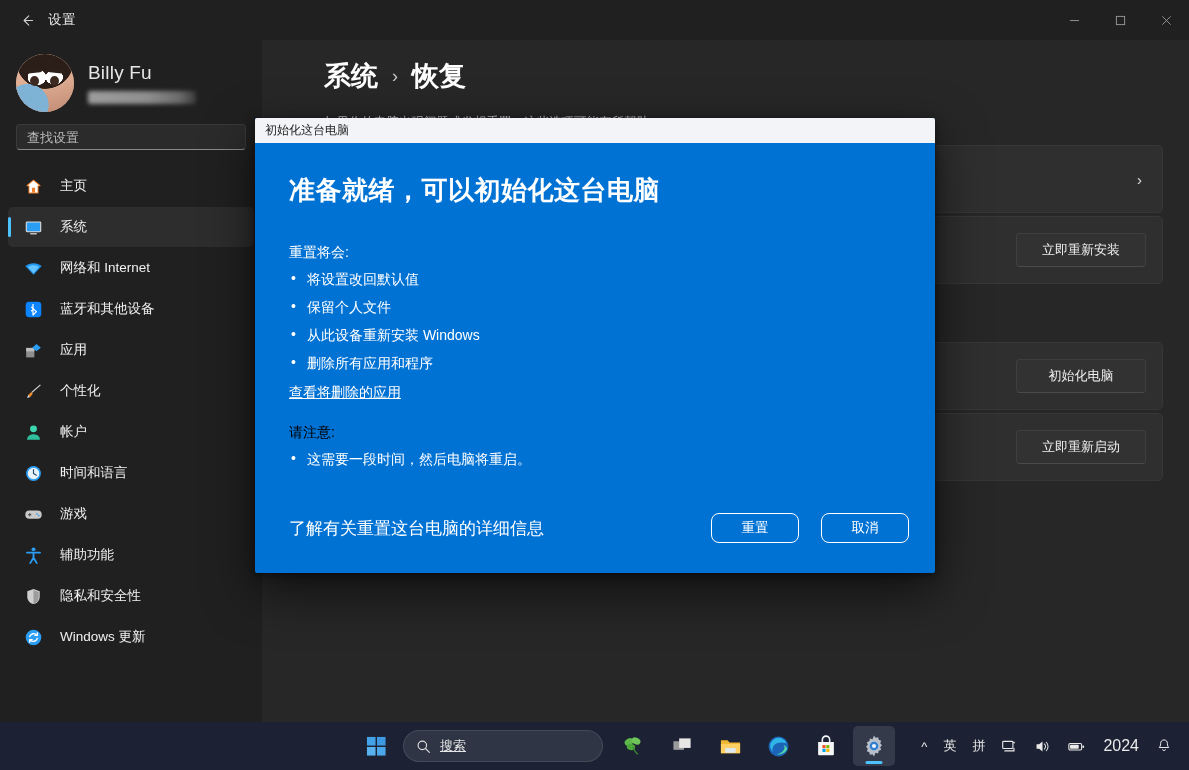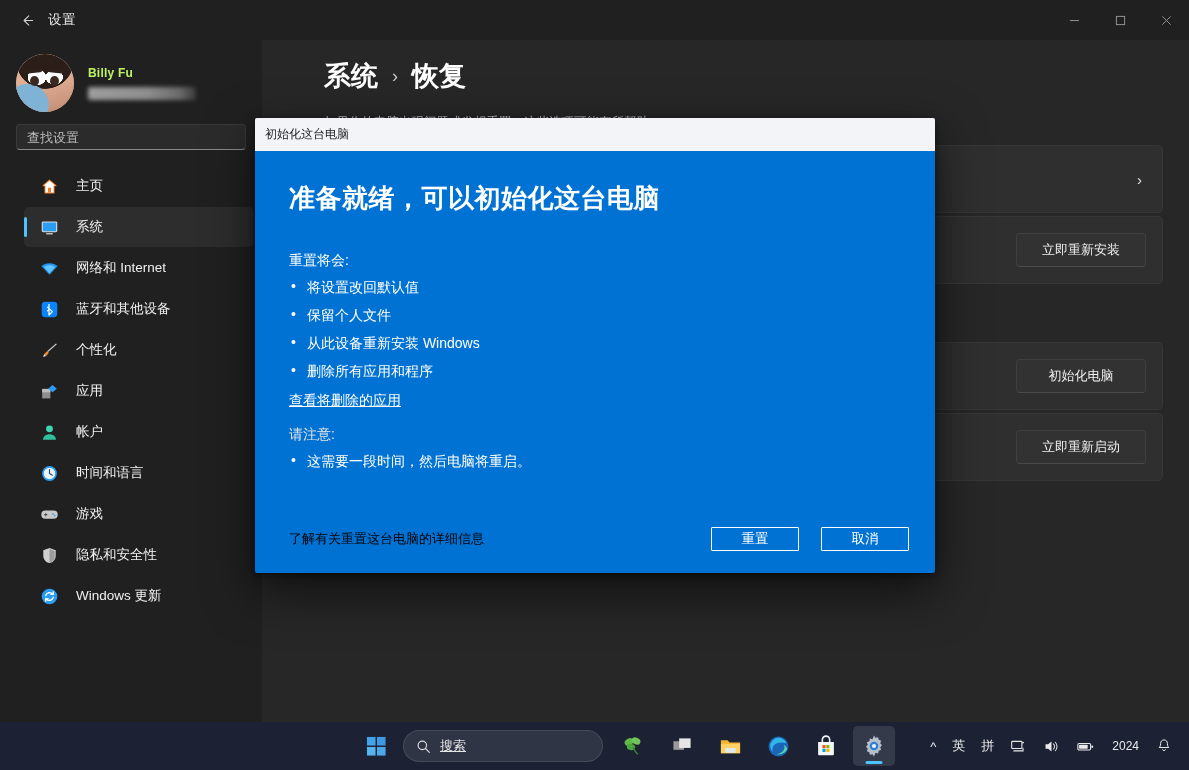--- a/index.html
+++ b/index.html
@@ -104,23 +104,23 @@
     width: 16px; height: 4px;
     border-radius: 3px;
     background: #2e1f19;
     top: 15px;
   }
   .avatar .browL { left: 10px; transform: rotate(-6deg); }
   .avatar .browR { left: 32px; transform: rotate(6deg); }
 
   .profile-text { margin-left: 14px; }
   .profile-name {
-    font-size: 12px;
-    color: #bef264;
-    font-weight: 700;
+    font-size: 19px;
+    color: #e5e5e5;
+    font-weight: 400;
     letter-spacing: 0.2px;
   }
   .profile-email {
     margin-top: 7px;
     width: 108px; height: 13px;
     border-radius: 2px;
     background: linear-gradient(90deg, #9d9d9d 0%, #8e8e8e 55%, #6a6a6a 85%, #3a3a3a 100%);
     filter: blur(2.2px);
   }
 
@@ -140,21 +140,21 @@
     background: transparent;
     border: none;
     outline: none;
     color: #e0e0e0;
     font-size: 13px;
     width: 100%;
     font-family: inherit;
   }
   .search-box input::placeholder { color: #bcbcbc; }
 
-  .nav { margin-top: 12px; margin-left: 16px; }
+  .nav { margin-top: 12px; }
   .nav-item {
     position: relative;
     display: flex;
     align-items: center;
     height: 40px;
     margin: 0 8px 1px 8px;
     padding-left: 14px;
     border-radius: 5px;
     cursor: pointer;
   }
@@ -259,21 +259,21 @@
   }
   .dialog {
     position: absolute;
     left: 255px; top: 118px;
     width: 680px; height: 455px;
     background: #0072d4;
     border-radius: 2px;
     overflow: hidden;
   }
   .dialog-titlebar {
-    height: 33px;
+    height: 25px;
     background: #f2f4f7;
     display: flex;
     align-items: center;
     padding-left: 10px;
   }
   .dialog-titlebar .dtitle {
     font-size: 12px;
     color: #1b1b1b;
   }
   .dialog-body {
@@ -313,45 +313,45 @@
   }
   .dlg-link {
     display: inline-block;
     font-size: 14px;
     color: #ffffff;
     text-decoration: underline;
     cursor: pointer;
     margin-top: 2px;
   }
   .dlg-note-label {
-    margin-top: 16px;
+    margin-top: 22px;
     font-size: 14px;
-    color: #e5e5e5;
+    color: #000000;
   }
   .dlg-footer {
     position: absolute;
     left: 34px; right: 26px;
     bottom: 28px;
     display: flex;
     align-items: center;
     justify-content: space-between;
   }
   .dlg-footer-link {
-    font-size: 13px;
-    color: #000000;
+    font-size: 17px;
+    color: #ffffff;
     text-decoration: none;
     cursor: pointer;
   }
   .dlg-buttons { display: flex; gap: 22px; }
   .dlg-btn {
     min-width: 88px;
-    height: 24px;
+    height: 30px;
     background: transparent;
     border: 1px solid #ffffff;
-    border-radius: 1px;
+    border-radius: 8px;
     color: #ffffff;
     font-size: 13.5px;
     cursor: pointer;
     font-family: inherit;
   }
 
   
   .taskbar {
     position: absolute;
     left: 0; bottom: 0;
@@ -407,21 +407,21 @@
   .tray-btn {
     height: 34px;
     padding: 0 7px;
     display: flex; align-items: center; justify-content: center;
     border-radius: 4px;
     color: #e9e9e9;
     font-size: 13px;
     cursor: pointer;
   }
   .tray-clock {
-    font-size: 12px;
+    font-size: 16px;
     color: #eaeaea;
     padding: 0 8px;
     cursor: pointer;
     line-height: 1.25;
     text-align: left;
   }
   svg { display: block; }
 </style>
 </head>
 <body>
@@ -517,37 +517,37 @@
             <rect x="2" y="2" width="18" height="18" rx="4" fill="#0a84ff"></rect>
             <path d="M10.4 4.6v12.8l4-3.9-6.1-5.5M10.4 11.2l-2.1 1.9" stroke="#ffffff" stroke-width="1.4" fill="none" stroke-linejoin="round"></path>
           </svg>
         </span>
         <span class="nav-label">蓝牙和其他设备</span>
       </div>
 
       <div class="nav-item">
         <span class="nav-icon">
           <svg width="19" height="19" viewBox="0 0 22 22">
+            <rect x="2.5" y="8" width="9.5" height="11" fill="#8e8e8e"></rect>
+            <rect x="2.5" y="8" width="9.5" height="4" fill="#bdbdbd"></rect>
+            <path d="M14.5 3.5l5 4.2-5 4.2-5-4.2z" fill="#2a9df4"></path>
+          </svg>
+        </span>
+        <span class="nav-label">应用</span>
+      </div>
+
+      <div class="nav-item">
+        <span class="nav-icon">
+          <svg width="19" height="19" viewBox="0 0 22 22">
             <path d="M18.5 2.8l1 1-10.2 9-1.1-1z" fill="#d0d0d0"></path>
             <path d="M8.2 11.8l2 1.9-3 3.6-2.4-2.3z" fill="#f28b28"></path>
             <path d="M4.8 15l2.4 2.3-3.6 1.3z" fill="#e0e0e0"></path>
           </svg>
         </span>
         <span class="nav-label">个性化</span>
-      </div>
-
-      <div class="nav-item">
-        <span class="nav-icon">
-          <svg width="19" height="19" viewBox="0 0 22 22">
-            <rect x="2.5" y="8" width="9.5" height="11" fill="#8e8e8e"></rect>
-            <rect x="2.5" y="8" width="9.5" height="4" fill="#bdbdbd"></rect>
-            <path d="M14.5 3.5l5 4.2-5 4.2-5-4.2z" fill="#2a9df4"></path>
-          </svg>
-        </span>
-        <span class="nav-label">应用</span>
       </div>
 
       <div class="nav-item">
         <span class="nav-icon">
           <svg width="19" height="19" viewBox="0 0 22 22">
             <circle cx="11" cy="6.8" r="4" fill="#3dd6b0"></circle>
             <path d="M3.5 19.5c0-4.1 3.4-6.6 7.5-6.6s7.5 2.5 7.5 6.6z" fill="#2fbf9c"></path>
           </svg>
         </span>
         <span class="nav-label">帐户</span>
@@ -570,20 +570,29 @@
             <rect x="1.5" y="6.5" width="19" height="9.5" rx="4.7" fill="#c9c9c9"></rect>
             <rect x="4.6" y="10.5" width="4" height="1.4" rx="0.7" fill="#555"></rect>
             <rect x="5.9" y="9.2" width="1.4" height="4" rx="0.7" fill="#555"></rect>
             <circle cx="15" cy="10.3" r="1.1" fill="#4aa3df"></circle>
             <circle cx="17.1" cy="12.3" r="1.1" fill="#4aa3df"></circle>
           </svg>
         </span>
         <span class="nav-label">游戏</span>
       </div>
 
+      <div class="nav-item">
+        <span class="nav-icon">
+          <svg width="19" height="19" viewBox="0 0 22 22">
+            <circle cx="11" cy="3.9" r="2.3" fill="#2a9df4"></circle>
+            <path d="M3.4 7.6h15.2M11 7.6v6m0 0l-3.8 6.2M11 13.6l3.8 6.2" stroke="#2a9df4" stroke-width="2.1" stroke-linecap="round" fill="none"></path>
+          </svg>
+        </span>
+        <span class="nav-label">辅助功能</span>
+      </div>
 
       <div class="nav-item">
         <span class="nav-icon">
           <svg width="19" height="19" viewBox="0 0 22 22">
             <path d="M11 2.2L3.8 5v6.2c0 4.3 3 7.6 7.2 8.6 4.2-1 7.2-4.3 7.2-8.6V5z" fill="#cfcfcf"></path>
             <path d="M11 3.6v15.9c3.5-1 6-3.9 6-7.6V5.8z" fill="#9c9c9c"></path>
           </svg>
         </span>
         <span class="nav-label">隐私和安全性</span>
       </div>

